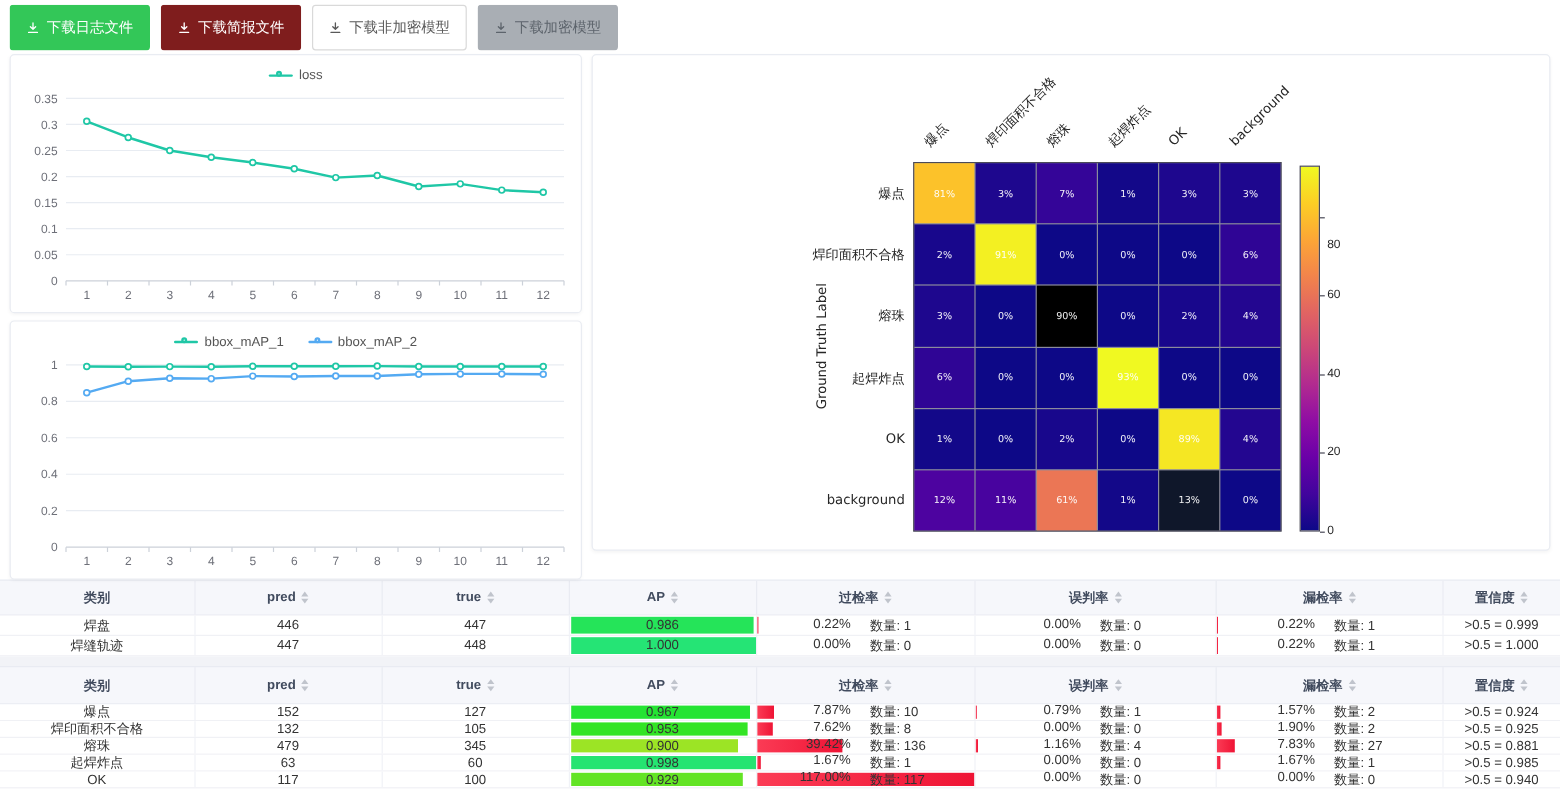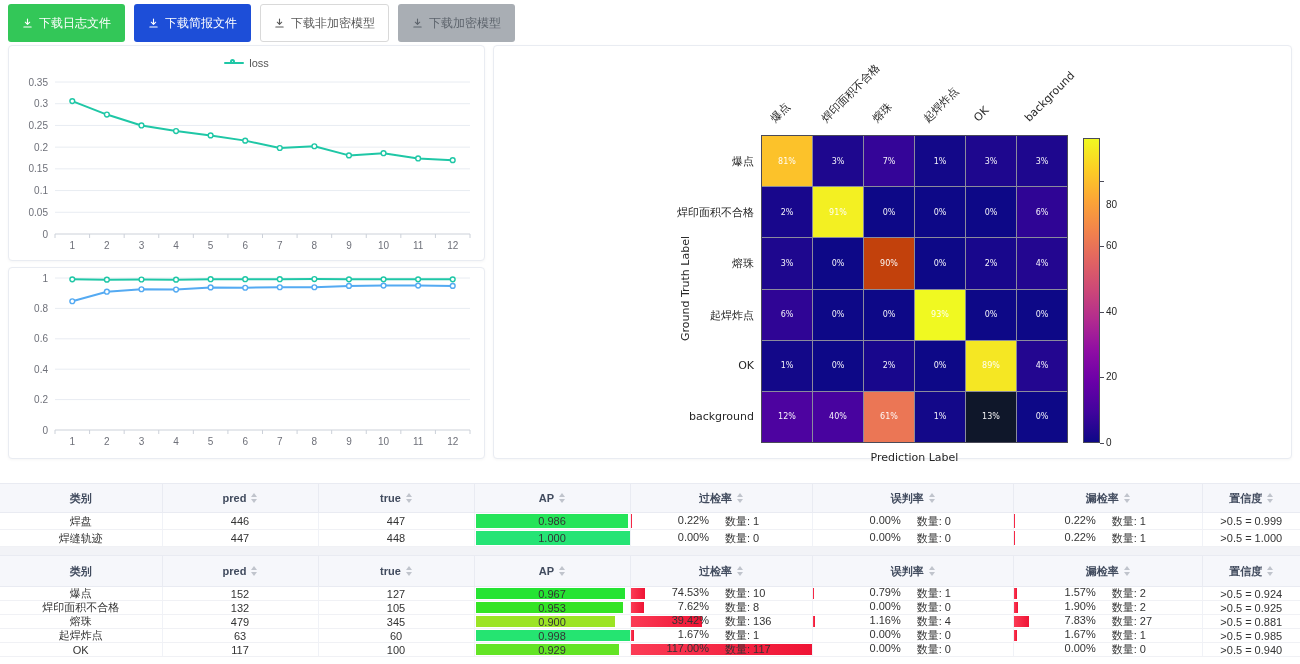--- a/index.html
+++ b/index.html
@@ -4,21 +4,21 @@
 <style>
   * { margin:0; padding:0; box-sizing:border-box; }
   html,body { width:1300px; height:664px; overflow:hidden; background:#fff;
     font-family:"Liberation Sans","DejaVu Sans",sans-serif; }
   
   .toolbar { height:33px; padding:4px 8px 0 8px; display:flex; gap:9px; align-items:flex-start; }
   .btn { height:23px; padding:18px 13px; border-radius:3px; font-size:12px; display:inline-flex;
     align-items:center; gap:6px; border:1px solid transparent; cursor:pointer; white-space:nowrap; }
   .btn svg { width:11px; height:11px; }
   .btn.green  { background:#33c758; color:#fff; }
-  .btn.orange { background:#1d4ed8; color:#fff; }
+  .btn.orange { background:#7f1d1d; color:#fff; }
   .btn.plain  { background:#fff; color:#595959; border-color:#d9d9d9; }
   .btn.gray   { background:#a9aeb4; color:#5d646c; }
   
   .main { display:flex; gap:8px; padding:12px 8px; height:438px; }
   .card { background:#fff; border:1px solid #e9ecf2; border-radius:4px; box-shadow:0 1px 3px rgba(0,0,0,.04); }
   .charts-col { width:477px; display:flex; flex-direction:column; gap:6px; }
   .chart-card { height:216px; position:relative; }
   .legend { height:26px; padding-top:8px; display:flex; justify-content:center; align-items:center; gap:20px; }
   .lg-item { display:inline-flex; align-items:center; cursor:pointer; }
   .lgm { position:relative; width:20px; height:10px; display:inline-block; }
@@ -166,20 +166,36 @@
           <circle cx="236.20833333333334" cy="68.62857142857142" r="2.4" fill="#fff" stroke="#1fc7a6" stroke-width="1.4"></circle>
           <circle cx="270.7916666666667" cy="76.01142857142857" r="2.4" fill="#fff" stroke="#1fc7a6" stroke-width="1.4"></circle>
           <circle cx="305.375" cy="74.27428571428571" r="2.4" fill="#fff" stroke="#1fc7a6" stroke-width="1.4"></circle>
           <circle cx="339.95833333333337" cy="83.39428571428572" r="2.4" fill="#fff" stroke="#1fc7a6" stroke-width="1.4"></circle>
           <circle cx="374.5416666666667" cy="81.22285714285714" r="2.4" fill="#fff" stroke="#1fc7a6" stroke-width="1.4"></circle>
           <circle cx="409.125" cy="86.4342857142857" r="2.4" fill="#fff" stroke="#1fc7a6" stroke-width="1.4"></circle>
           <circle cx="443.70833333333337" cy="88.17142857142856" r="2.4" fill="#fff" stroke="#1fc7a6" stroke-width="1.4"></circle>
         </svg>
     </div>
     <div class="card chart-card">
+      <div class="legend" id="legend-1">
+          <span class="lg-item">
+            <span class="lgm">
+        <i class="lgl" style="background:#1fc7a6"></i>
+              <i class="lgc" style="border-color:#1fc7a6"></i>
+            </span>
+      <span class="lgt">bbox_mAP_1</span>
+          </span>
+          <span class="lg-item">
+            <span class="lgm">
+        <i class="lgl" style="background:#54aaf2"></i>
+              <i class="lgc" style="border-color:#54aaf2"></i>
+            </span>
+      <span class="lgt">bbox_mAP_2</span>
+          </span>
+        </div>
       <svg id="chart-1" width="475" height="186">
           <line x1="46" y1="162" x2="461" y2="162" stroke="#ccd1d9" stroke-width="1"></line>
           <text x="39" y="165.5" text-anchor="end" font-size="10" fill="#6e7079">0</text>
           <line x1="46" y1="131.6" x2="461" y2="131.6" stroke="#e8ecf2" stroke-width="1"></line>
           <text x="39" y="135.1" text-anchor="end" font-size="10" fill="#6e7079">0.2</text>
           <line x1="46" y1="101.19999999999999" x2="461" y2="101.19999999999999" stroke="#e8ecf2" stroke-width="1"></line>
           <text x="39" y="104.69999999999999" text-anchor="end" font-size="10" fill="#6e7079">0.4</text>
           <line x1="46" y1="70.8" x2="461" y2="70.8" stroke="#e8ecf2" stroke-width="1"></line>
           <text x="39" y="74.3" text-anchor="end" font-size="10" fill="#6e7079">0.6</text>
           <line x1="46" y1="40.39999999999999" x2="461" y2="40.39999999999999" stroke="#e8ecf2" stroke-width="1"></line>
@@ -251,44 +267,43 @@
         <div class="cm-cell" style="background: rgb(30, 7, 142);">3%</div>
         <div class="cm-cell" style="background: rgb(30, 7, 142);">3%</div>
         <div class="cm-cell" style="background: rgb(24, 7, 140);">2%</div>
         <div class="cm-cell" style="background: rgb(243, 240, 34);">91%</div>
         <div class="cm-cell" style="background: rgb(13, 8, 135);">0%</div>
         <div class="cm-cell" style="background: rgb(13, 8, 135);">0%</div>
         <div class="cm-cell" style="background: rgb(13, 8, 135);">0%</div>
         <div class="cm-cell" style="background: rgb(47, 5, 149);">6%</div>
         <div class="cm-cell" style="background: rgb(30, 7, 142);">3%</div>
         <div class="cm-cell" style="background: rgb(13, 8, 135);">0%</div>
-        <div class="cm-cell" style="background: #c2410c;">90%</div>
+        <div class="cm-cell" style="background: #000000;">90%</div>
         <div class="cm-cell" style="background: rgb(13, 8, 135);">0%</div>
         <div class="cm-cell" style="background: rgb(24, 7, 140);">2%</div>
         <div class="cm-cell" style="background: rgb(35, 6, 144);">4%</div>
         <div class="cm-cell" style="background: rgb(47, 5, 149);">6%</div>
         <div class="cm-cell" style="background: rgb(13, 8, 135);">0%</div>
         <div class="cm-cell" style="background: rgb(13, 8, 135);">0%</div>
         <div class="cm-cell" style="background: rgb(240, 249, 33);">93%</div>
         <div class="cm-cell" style="background: rgb(13, 8, 135);">0%</div>
         <div class="cm-cell" style="background: rgb(13, 8, 135);">0%</div>
         <div class="cm-cell" style="background: rgb(19, 8, 137);">1%</div>
         <div class="cm-cell" style="background: rgb(13, 8, 135);">0%</div>
         <div class="cm-cell" style="background: rgb(24, 7, 140);">2%</div>
         <div class="cm-cell" style="background: rgb(13, 8, 135);">0%</div>
         <div class="cm-cell" style="background: rgb(245, 231, 35); text-align: right;">89%</div>
         <div class="cm-cell" style="background: rgb(35, 6, 144);">4%</div>
         <div class="cm-cell" style="background: rgb(77, 3, 160);">12%</div>
-        <div class="cm-cell" style="background: rgb(72, 3, 159);">40%</div>
+        <div class="cm-cell" style="background: rgb(72, 3, 159);">11%</div>
         <div class="cm-cell" style="background: rgb(235, 118, 85);">61%</div>
         <div class="cm-cell" style="background: rgb(19, 8, 137);">1%</div>
         <div class="cm-cell" style="background: #0f172a;">13%</div>
         <div class="cm-cell" style="background: rgb(13, 8, 135);">0%</div>
       </div>
-    <div class="cm-axis-x">Prediction Label</div>
     <div class="cm-cbar" id="cm-cbar" style="background: linear-gradient(to top, rgb(13, 8, 135) 0%, rgb(65, 4, 157) 10%, rgb(106, 0, 168) 20%, rgb(143, 13, 164) 30%, rgb(177, 42, 144) 40%, rgb(204, 71, 120) 50%, rgb(225, 100, 98) 60%, rgb(242, 132, 75) 70%, rgb(252, 166, 54) 80%, rgb(252, 206, 37) 90%, rgb(240, 249, 33) 100%);"></div>
   <div class="cm-rowlab" style="top: 107.667px;">爆点</div>
       <div class="cm-xlab-rot" style="left: 282.583px; top: 65px;">爆点</div>
       <div class="cm-rowlab" style="top: 159px;">焊印面积不合格</div>
       <div class="cm-xlab-rot" style="left: 333.75px; top: 65px;">焊印面积不合格</div>
       <div class="cm-rowlab" style="top: 210.333px;">熔珠</div>
       <div class="cm-xlab-rot" style="left: 384.917px; top: 65px;">熔珠</div>
       <div class="cm-rowlab" style="top: 261.667px;">起焊炸点</div>
       <div class="cm-xlab-rot" style="left: 436.083px; top: 65px;">起焊炸点</div>
       <div class="cm-rowlab" style="top: 313px;">OK</div>
@@ -506,21 +521,21 @@
         <div class="td">
           <span class="cell-txt">127</span>
         </div>
         <div class="td">
         <span class="ap-bar" style="width:96.7%;background:hsl(124.37499999999997,78%,52%)"></span>
         <span class="cell-txt">0.967</span>
         </div>
         <div class="td">
           <span class="rate-bar" style="width:7.87%;min-width:1px"></span>
     <span class="rc">
-            <span class="p">74.53%</span>
+            <span class="p">7.87%</span>
     <span class="c">数量: 10</span>
           </span>
         </div>
         <div class="td">
           <span class="rate-bar" style="width:0.79%;min-width:1px"></span>
     <span class="rc">
             <span class="p">0.79%</span>
     <span class="c">数量: 1</span>
           </span>
         </div>

